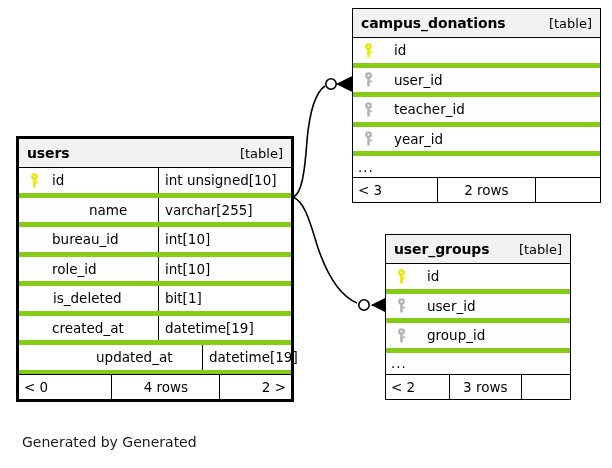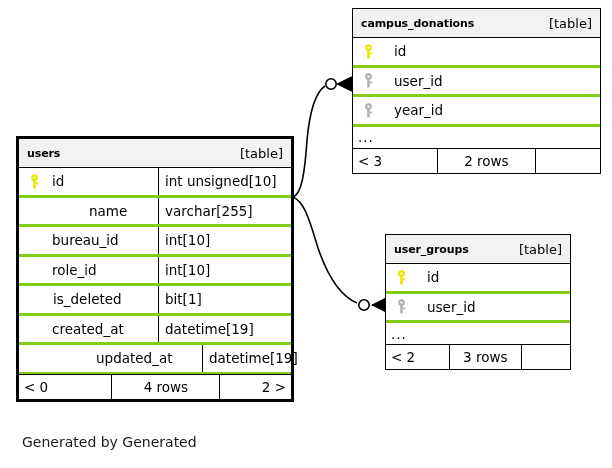--- a/index.html
+++ b/index.html
@@ -44,33 +44,33 @@
     border-bottom: 1px solid #000000;
     box-sizing: border-box;
     display: flex;
     align-items: center;
     justify-content: space-between;
     padding: 0 8px;
     height: 29px;
   }
   .tbl-name {
     font-weight: bold;
-    font-size: 11px;
+    font-size: 14px;
     color: #000000;
     letter-spacing: -0.1px;
   }
   .tbl-kind {
     font-size: 13px;
     color: #000000;
   }
 
   .col-row {
     display: flex;
     align-items: center;
-    border-bottom: 3px solid #84cc16;
+    border-bottom: 5px solid #84cc16;
     box-sizing: border-box;
     height: 29.5px;
     background: #ffffff;
   }
   .col-row:last-child { border-bottom: none; }
 
   .col-namecell {
     display: flex;
     align-items: center;
     box-sizing: border-box;
@@ -286,20 +286,34 @@
               <rect x="4.2" y="5.5" width="2.6" height="9" fill="#b3b3b3"></rect>
               <rect x="6.8" y="8.5" width="2.4" height="1.8" fill="#b3b3b3"></rect>
               <circle cx="5.5" cy="3.6" r="1.15" fill="#ffffff"></circle>
             </svg>
         </span>
         <span class="key-gap wide"></span>
         <span class="col-label">user_id</span>
       </div>
     </div>
 
+    <div class="col-row">
+      <div class="col-namecell">
+        <span class="key-slot">
+          <svg width="11" height="15" viewBox="0 0 11 15">
+              <circle cx="5.5" cy="3.6" r="3.4" fill="#b3b3b3"></circle>
+              <rect x="4.2" y="5.5" width="2.6" height="9" fill="#b3b3b3"></rect>
+              <rect x="6.8" y="8.5" width="2.4" height="1.8" fill="#b3b3b3"></rect>
+              <circle cx="5.5" cy="3.6" r="1.15" fill="#ffffff"></circle>
+            </svg>
+        </span>
+        <span class="key-gap wide"></span>
+        <span class="col-label">teacher_id</span>
+      </div>
+    </div>
 
     <div class="col-row">
       <div class="col-namecell">
         <span class="key-slot">
           <svg width="11" height="15" viewBox="0 0 11 15">
               <circle cx="5.5" cy="3.6" r="3.4" fill="#b3b3b3"></circle>
               <rect x="4.2" y="5.5" width="2.6" height="9" fill="#b3b3b3"></rect>
               <rect x="6.8" y="8.5" width="2.4" height="1.8" fill="#b3b3b3"></rect>
               <circle cx="5.5" cy="3.6" r="1.15" fill="#ffffff"></circle>
             </svg>
@@ -347,20 +361,34 @@
               <rect x="4.2" y="5.5" width="2.6" height="9" fill="#b3b3b3"></rect>
               <rect x="6.8" y="8.5" width="2.4" height="1.8" fill="#b3b3b3"></rect>
               <circle cx="5.5" cy="3.6" r="1.15" fill="#ffffff"></circle>
             </svg>
         </span>
         <span class="key-gap wide"></span>
         <span class="col-label">user_id</span>
       </div>
     </div>
 
+    <div class="col-row">
+      <div class="col-namecell">
+        <span class="key-slot">
+          <svg width="11" height="15" viewBox="0 0 11 15">
+              <circle cx="5.5" cy="3.6" r="3.4" fill="#b3b3b3"></circle>
+              <rect x="4.2" y="5.5" width="2.6" height="9" fill="#b3b3b3"></rect>
+              <rect x="6.8" y="8.5" width="2.4" height="1.8" fill="#b3b3b3"></rect>
+              <circle cx="5.5" cy="3.6" r="1.15" fill="#ffffff"></circle>
+            </svg>
+        </span>
+        <span class="key-gap wide"></span>
+        <span class="col-label">group_id</span>
+      </div>
+    </div>
 
     <div class="ellipsis-row">...</div>
 
     <div class="tbl-footer">
       <div class="foot-cell foot-left">&lt; 2</div>
       <div class="foot-cell foot-mid">3 rows</div>
       <div class="foot-cell foot-right"></div>
     </div>
   </div>
 

